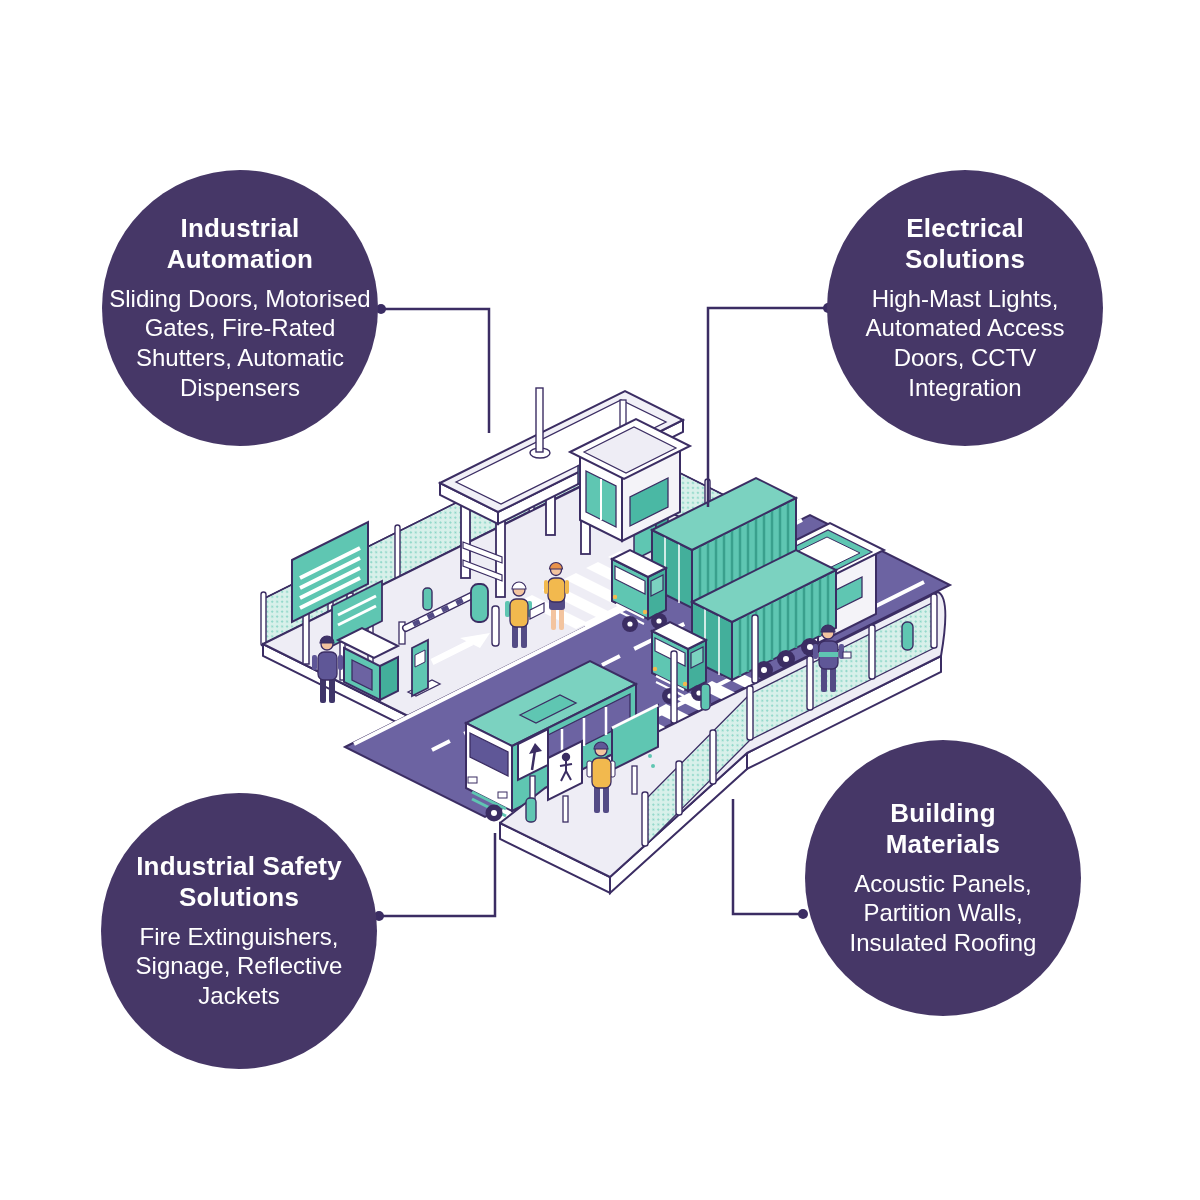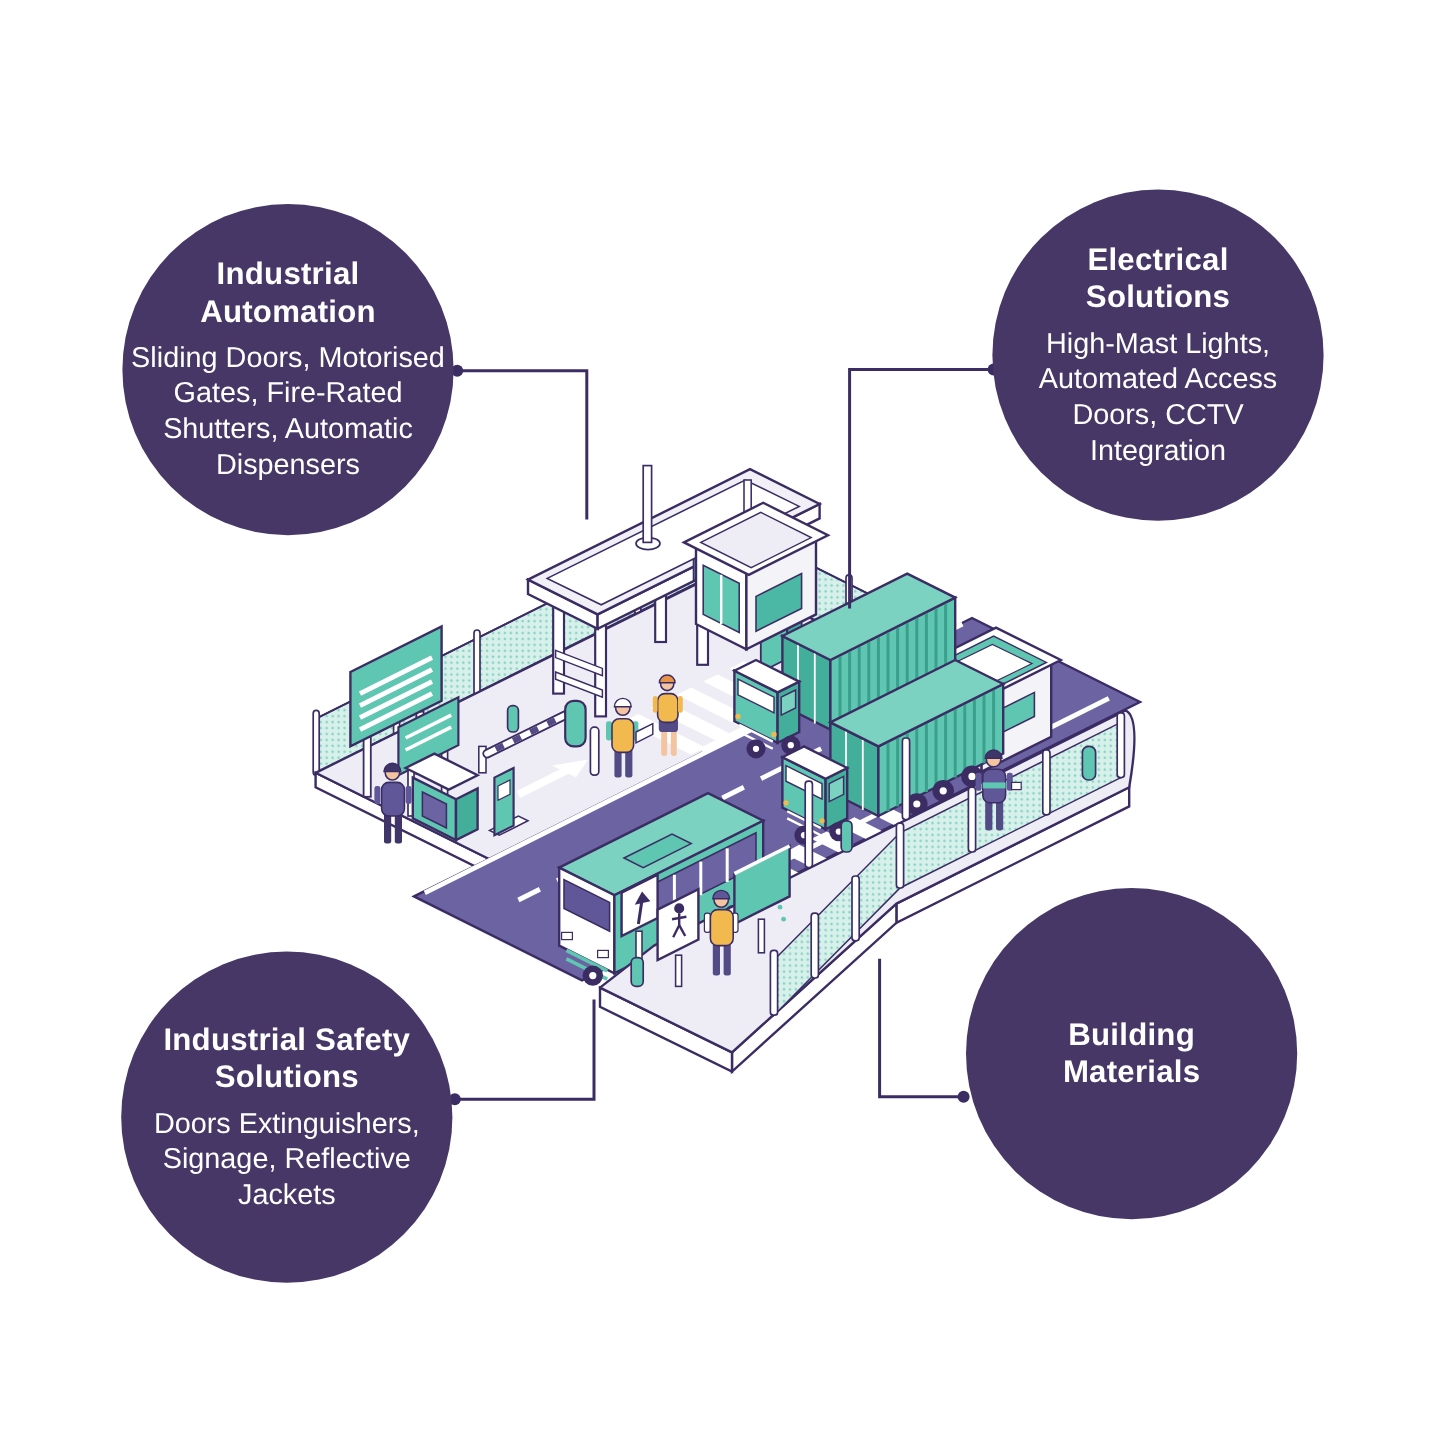--- a/index.html
+++ b/index.html
@@ -367,33 +367,36 @@
 </svg>
 
 <div class="bubble" style="left:102px;top:170px">
   <div class="bubble-title">Industrial
 Automation</div>
   <div class="bubble-desc">Sliding Doors, Motorised
 Gates, Fire-Rated
 Shutters, Automatic
 Dispensers</div>
 </div>
-<div class="bubble" style="left:827px;top:158px">
+<div class="bubble" style="left:827px;top:170px">
   <div class="bubble-title">Electrical
 Solutions</div>
   <div class="bubble-desc">High-Mast Lights,
 Automated Access
 Doors, CCTV
 Integration</div>
 </div>
 <div class="bubble" style="left:101px;top:793px">
   <div class="bubble-title">Industrial Safety
 Solutions</div>
-  <div class="bubble-desc">Doors Extinguishers,
+  <div class="bubble-desc">Fire Extinguishers,
 Signage, Reflective
 Jackets</div>
 </div>
 <div class="bubble" style="left:805px;top:740px">
   <div class="bubble-title">Building
 Materials</div>
+  <div class="bubble-desc">Acoustic Panels,
+Partition Walls,
+Insulated Roofing</div>
 </div>
 
 </div>
 
 </body></html>

